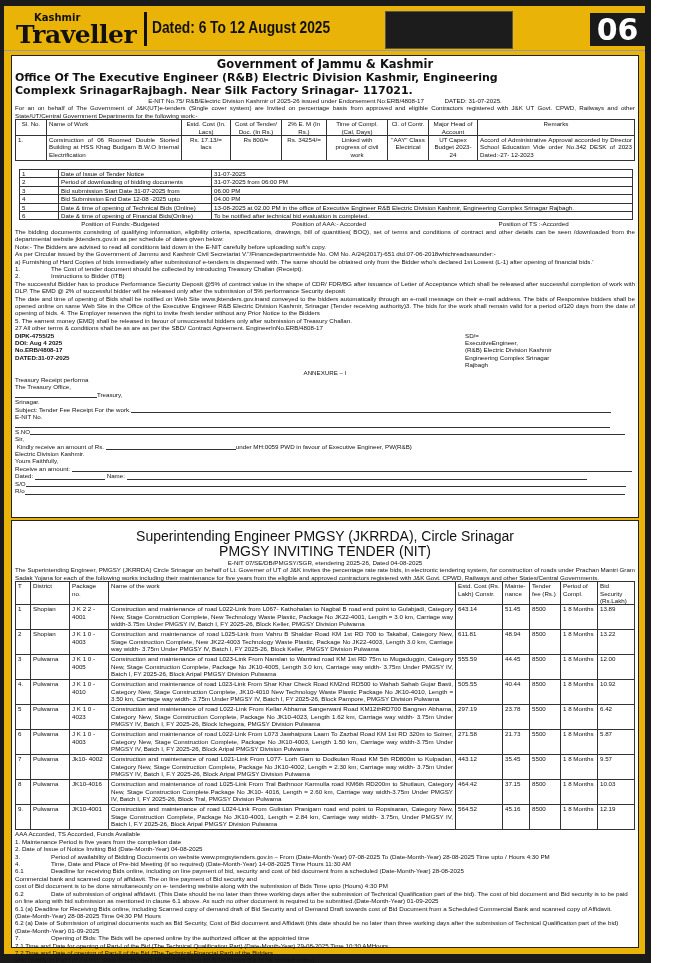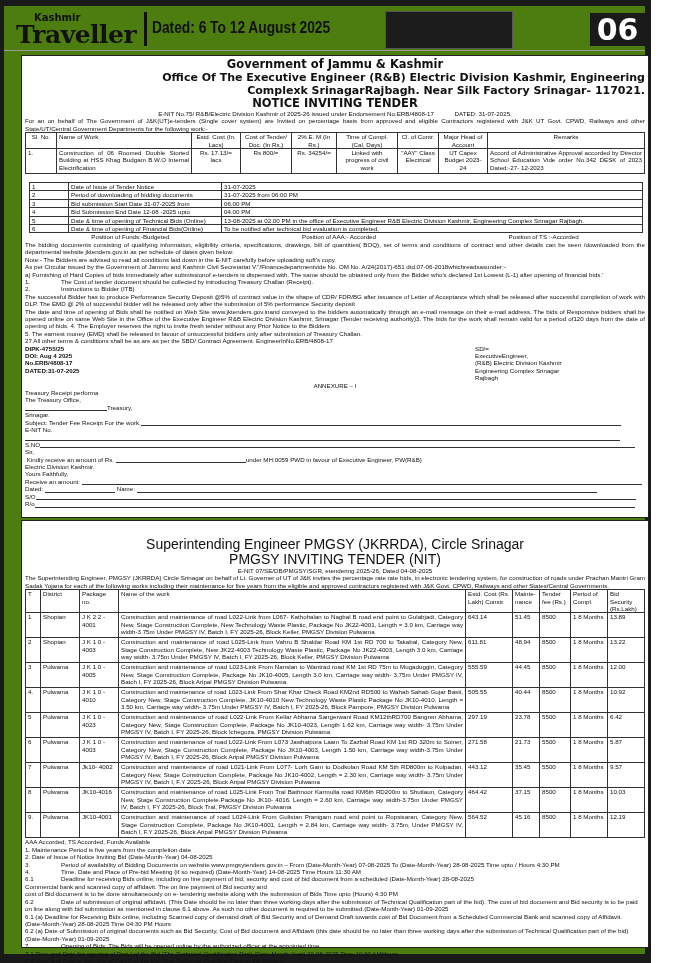--- a/index.html
+++ b/index.html
@@ -1,34 +1,34 @@
 <!DOCTYPE html>
 <html><head>
 <meta charset="utf-8">
 <style>
   html, body { margin:0; padding:0; background:#ffffff; }
   body { width:680px; height:963px; position:relative; overflow:hidden; font-family:"Liberation Sans", sans-serif; color:#111; }
   .frame { position:absolute; left:0; top:0; width:651px; height:963px; background:#1a1a1a; }
-  .page { position:absolute; left:4px; top:6px; width:641px; height:948px; background:#4d7c0f; }
+  .page { position:absolute; left:4px; top:6px; width:641px; height:948px; background:#eab308; }
   
   .hdr { position:absolute; left:0; top:0; width:641px; height:44px; border-bottom:1px solid #999; }
   .logo { position:absolute; left:8px; top:4px; width:112px; height:36px; }
   .logo .small { position:absolute; left:22px; top:2px; font:bold 10px "DejaVu Sans", sans-serif; color:#111; }
   .logo .big { position:absolute; left:4px; top:10px; font:bold 25px "DejaVu Serif", serif; letter-spacing:-0.5px; color:#111; }
   .vsep { position:absolute; left:140px; top:6px; width:3px; height:34px; background:#111; }
   .dated { position:absolute; left:148px; top:13px; font:bold 16px "Liberation Sans Narrow","Liberation Sans", sans-serif; transform:scaleX(0.86); transform-origin:left; }
   .blackbox { position:absolute; left:381px; top:5px; width:126px; height:36px; background:#1c1c1c; border:1px solid #555; }
   .pagenum { position:absolute; left:586px; top:7px; width:55px; height:33px; background:#1a1a1a; color:#fff; font:bold 30px "DejaVu Sans", sans-serif; text-align:center; line-height:33px; }
   
-  .ad { position:absolute; background:#fff; border:1.5px solid #222; box-sizing:border-box; font-size:6.2px; line-height:7.4px;margin-left:10px; }
+  .ad { position:absolute; background:#fff; border:1.5px solid #222; box-sizing:border-box; font-size:6.2px; line-height:7.4px; }
   .ad1 { left:7px; top:49px; width:628px; height:463px; padding:2px 3px; }
-  .ad2 { left:7px; top:514px; width:628px; height:428px; padding:16px 3px; }
+  .ad2 { left:7px; top:514px; width:628px; height:428px; padding:8px 3px; }
   .ctr { text-align:center; }
   .h1 { font:bold 11.5px "DejaVu Sans", sans-serif; text-align:center; line-height:13px; }
-  .h1b { font:bold 11px "DejaVu Sans", sans-serif; text-align:right; line-height:13px; }
+  .h1b { font:bold 11px "DejaVu Sans", sans-serif; text-align:left; line-height:13px; }
   .p { margin:0; }
   table { border-collapse:collapse; width:100%; }
   td, th { border:1px solid #333; padding:0 2px; vertical-align:top; font-weight:normal; font-size:6.2px; line-height:7.4px; }
   .t1 th { text-align:center; }
   .row2 td { height:24px; }
   .j { text-align:justify; }
   .threecol { display:flex; justify-content:space-around; }
   .sig { display:flex; justify-content:space-between; }
   .sig .r { width:170px; }
   .b { font-weight:bold; }
@@ -52,21 +52,20 @@
     <div class="vsep"></div>
     <div class="dated">Dated: 6 To 12 August 2025</div>
     <div class="blackbox"></div>
     <div class="pagenum">06</div>
   </div>
 
   <div class="ad ad1">
     <div class="h1">Government of Jammu &amp; Kashmir</div>
     <div class="h1b">Office Of The Executive Engineer (R&amp;B) Electric Division Kashmir, Engineering</div>
     <div class="h1b">Complexk SrinagarRajbagh. Near Silk Factory Srinagar- 117021.</div>
-    <div class="h1">NOTICE INVITING TENDER</div>
     <div class="ctr">
       <span>E-NIT No.75/ R&amp;B/Electric Division Kashmir of 2025-26 issued under Endorsement No:ERB/4808-17</span>
       &nbsp;&nbsp;&nbsp;&nbsp;&nbsp;&nbsp;&nbsp;&nbsp;&nbsp;&nbsp;
       <span>DATED: 31-07-2025.</span>
     </div>
     <p class="p j">For an on behalf of The Government of J&amp;K(UT)e-tenders (Single cover system) are Invited on percentage basis from approved and eligible Contractors registered with J&amp;K UT Govt. CPWD, Railways and other State/UT/Central Government Departments for the following work:-</p>
 
     <table class="t1">
       <thead>
           <tr id="t1head">

